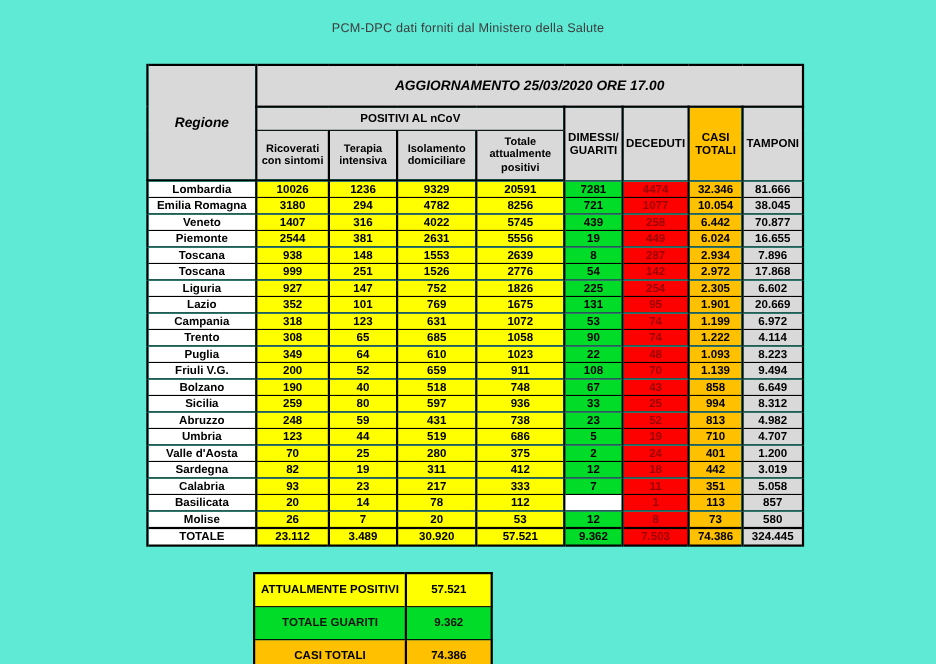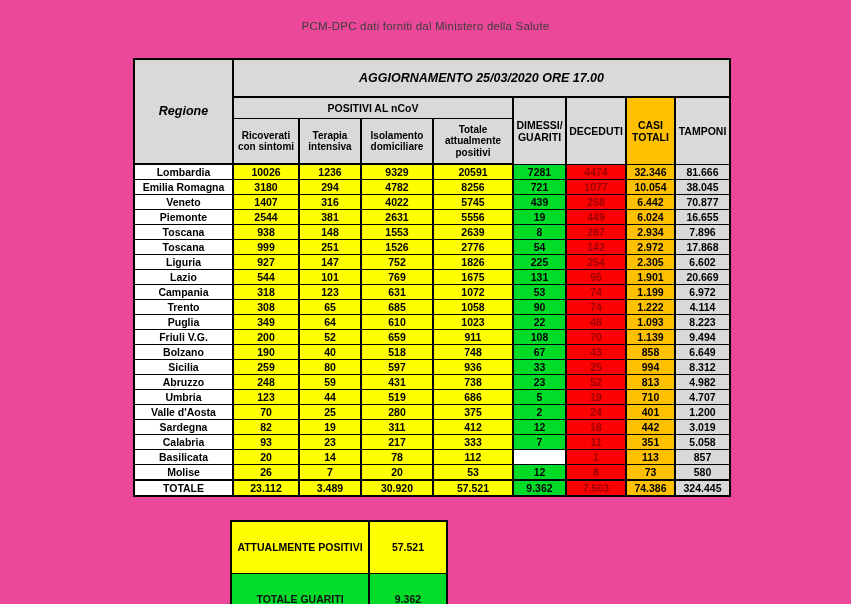--- a/index.html
+++ b/index.html
@@ -1,16 +1,16 @@
 <!DOCTYPE html>
 <html><head>
 <meta charset="utf-8">
 <style>
   html,body { margin:0; padding:0; background:#ffffff; }
-  .page { position:relative; width:851px; height:604px; background:#ec4899;
+  .page { position:relative; width:851px; height:604px; background:#5eead4;
           font-family:"Liberation Sans", sans-serif; overflow:hidden; }
   .title { position:absolute; top:20px; left:0; width:100%; text-align:center;
            font-size:11.5px; color:#3d3d3d; letter-spacing:.2px; }
 
   table { border-collapse:collapse; table-layout:fixed; }
 
   .main-table { position:absolute; left:133px; top:58px; width:596px;
                 border:2px solid #000; font-weight:700; }
   .main-table th, .main-table td {
       border-top:1px solid #000; border-bottom:1px solid #000;
@@ -29,21 +29,21 @@
   .c-green  { background:#00dc28; }
   .c-red    { background:#fc0100; color:#9c0000; }
   .c-orange { background:#ffc000; }
   .c-gray   { background:#d9d9d9; }
   .c-white  { background:#ffffff !important; }
   .total-row td { border-top:2px solid #000; }
 
   .summary-table { position:absolute; left:230px; top:520px; width:208px;
                    border:2px solid #000; font-weight:700; }
   .summary-table td { border:1px solid #000; height:15px; font-size:10.5px;
-                      line-height:15px; text-align:center; padding:18px 2px; }
+                      line-height:15px; text-align:center; padding:7px 2px; }
   .sum-label { width:132px; border-right:2px solid #000 !important; }
   .sum-value { width:72px; }
   .s-yellow { background:#ffff00; }
   .s-green  { background:#00dc28; color:#111; }
   .s-red    { background:#fc0100; color:#9c0000; }
   .s-orange { background:#ffc000; }
 </style>
 </head>
 <body>
 
@@ -155,21 +155,21 @@
           <td class="c-yellow">147</td>
           <td class="c-yellow">752</td>
           <td class="c-yellow">1826</td>
           <td class="c-green">225</td>
           <td class="c-red">254</td>
           <td class="c-orange">2.305</td>
           <td class="c-gray">6.602</td>
         </tr>
         <tr>
           <td class="c-region">Lazio</td>
-          <td class="c-yellow">544</td>
+          <td class="c-yellow">352</td>
           <td class="c-yellow">101</td>
           <td class="c-yellow">769</td>
           <td class="c-yellow">1675</td>
           <td class="c-green">131</td>
           <td class="c-red">95</td>
           <td class="c-orange">1.901</td>
           <td class="c-gray">20.669</td>
         </tr>
         <tr>
           <td class="c-region">Campania</td>

